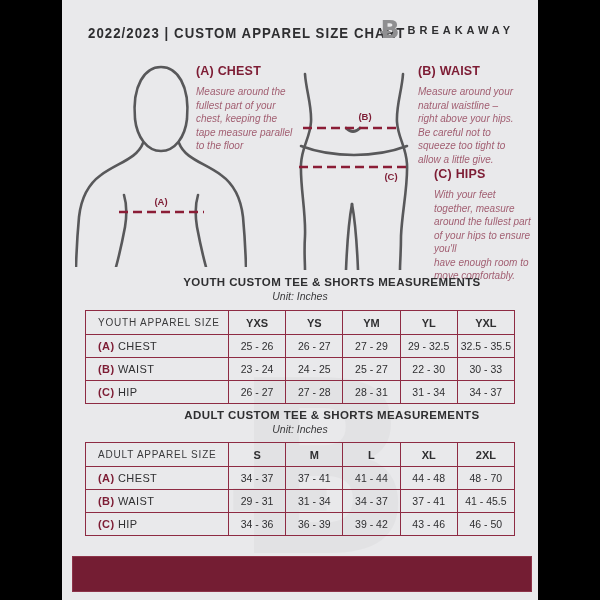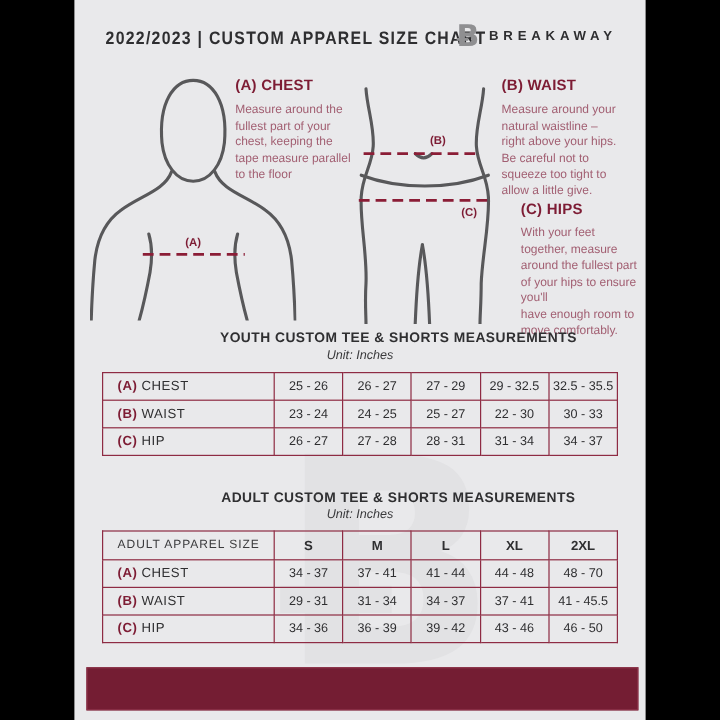--- a/index.html
+++ b/index.html
@@ -27,21 +27,21 @@
   }
   .brand-name{
     font-size:11px;font-weight:700;letter-spacing:4px;color:#2e2e30;
   }
   
   .instr{position:absolute;z-index:2;}
   .instr h3{
     margin:0 0 7px 0;font-size:12.5px;font-weight:800;color:#7d1c34;letter-spacing:.2px;
   }
   .instr p{
-    margin:0;font-size:10px;line-height:13.5px;color:#a25f72;
+    margin:0;font-size:10px;font-style:italic;line-height:13.5px;color:#a25f72;
     white-space:pre-line;
   }
   .instr-a{left:134px;top:64px;width:122px;}
   .instr-b{left:356px;top:64px;width:122px;}
   .instr-c{left:372px;top:167px;width:122px;}
   
   .fig{position:absolute;z-index:1;}
   .fig-torso{left:13px;top:57px;}
   .fig-lower{left:219px;top:70px;}
   .fig path{fill:none;stroke:#58585a;stroke-width:2.6;stroke-linecap:round;}
@@ -159,20 +159,28 @@
   <table class="size tbl-youth">
     <colgroup>
         <col style="width:143px">
         <col>
         <col>
         <col>
         <col>
         <col>
       </colgroup>
     <tbody>
+        <tr class="hdr">
+      <td class="lbl">YOUTH APPAREL SIZE</td>
+      <td>YXS</td>
+      <td>YS</td>
+      <td>YM</td>
+      <td>YL</td>
+      <td>YXL</td>
+    </tr>
     <tr>
       <td class="lbl"><span class="pre">(A)</span> <span>CHEST</span></td>
       <td>25 - 26</td>
       <td>26 - 27</td>
       <td>27 - 29</td>
       <td>29 - 32.5</td>
       <td>32.5 - 35.5</td>
     </tr>
     <tr>
       <td class="lbl"><span class="pre">(B)</span> <span>WAIST</span></td>

